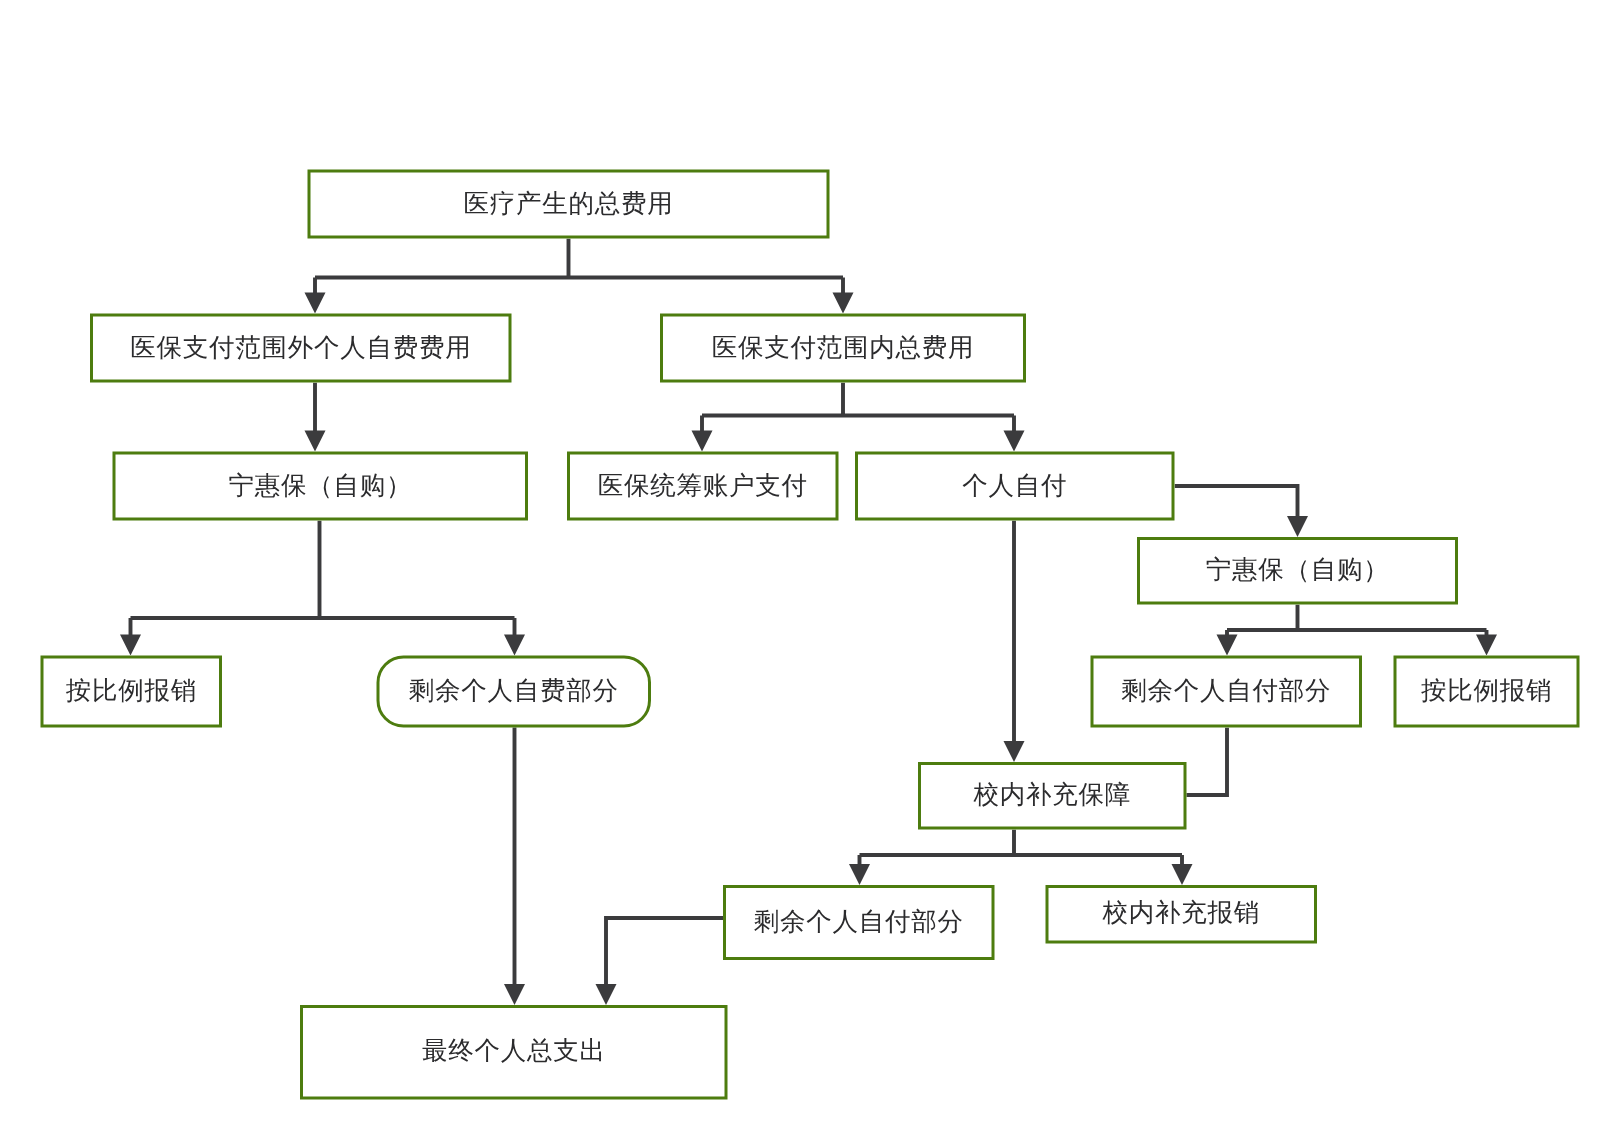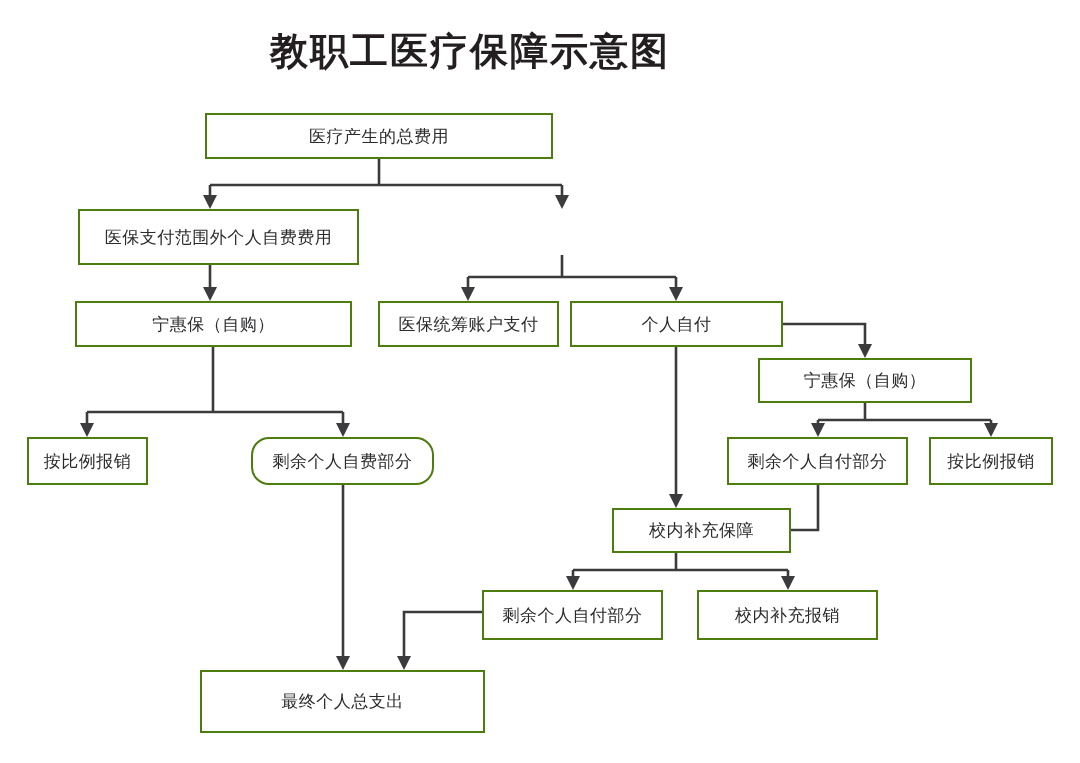--- a/index.html
+++ b/index.html
@@ -62,21 +62,20 @@
   }
   #edge-layer polygon {
     fill: #3b3b3d;
   }
 </style>
 </head>
 <body>
 
 <div id="page">
 
-  <div id="chart-title">教职工医疗保障示意图</div>
 
   <svg id="edge-layer" viewBox="0 0 1080 763" width="1080" height="763" xmlns="http://www.w3.org/2000/svg">
 
     <path d="M 379,159 L 379,185 M 210,185 L 562,185 M 210,185 L 210,200 M 562,185 L 562,200"></path>
     <polygon points="210,209 203,195 217,195"></polygon>
     <polygon points="562,209 555,195 569,195"></polygon>
 
     <line x1="210" y1="255" x2="210" y2="292"></line>
     <polygon points="210,301 203,287 217,287"></polygon>
 
@@ -109,24 +108,27 @@
     <polygon points="343,670 336,656 350,656"></polygon>
 
     <path d="M 482,612 L 404,612 L 404,661"></path>
     <polygon points="404,670 397,656 411,656"></polygon>
   </svg>
 
   <div class="node" style="left:205px; top:113px; width:348px; height:46px;">
     <span>医疗产生的总费用</span>
   </div>
 
-  <div class="node" style="left:78px; top:209px; width:281px; height:56px;">
+  <div class="node" style="left:60px; top:209px; width:281px; height:46px;">
     <span>医保支付范围外个人自费费用</span>
   </div>
 
+  <div class="node" style="left:440px; top:209px; width:244px; height:46px;">
+    <span>医保支付范围内总费用</span>
+  </div>
 
   <div class="node" style="left:75px; top:301px; width:277px; height:46px;">
     <span>宁惠保（自购）</span>
   </div>
 
   <div class="node" style="left:378px; top:301px; width:181px; height:46px;">
     <span>医保统筹账户支付</span>
   </div>
 
   <div class="node" style="left:570px; top:301px; width:213px; height:46px;">
@@ -154,21 +156,21 @@
   </div>
 
   <div class="node" style="left:612px; top:508px; width:179px; height:45px;">
     <span>校内补充保障</span>
   </div>
 
   <div class="node" style="left:482px; top:590px; width:181px; height:50px;">
     <span>剩余个人自付部分</span>
   </div>
 
-  <div class="node" style="left:697px; top:590px; width:181px; height:50px;justify-content:center;">
+  <div class="node" style="left:697px; top:590px; width:181px; height:39px;justify-content:center;">
     <span>校内补充报销</span>
   </div>
 
   <div class="node" style="left:200px; top:670px; width:285px; height:63px;align-items:center;">
     <span>最终个人总支出</span>
   </div>
 
 </div>
 
 </body></html>

